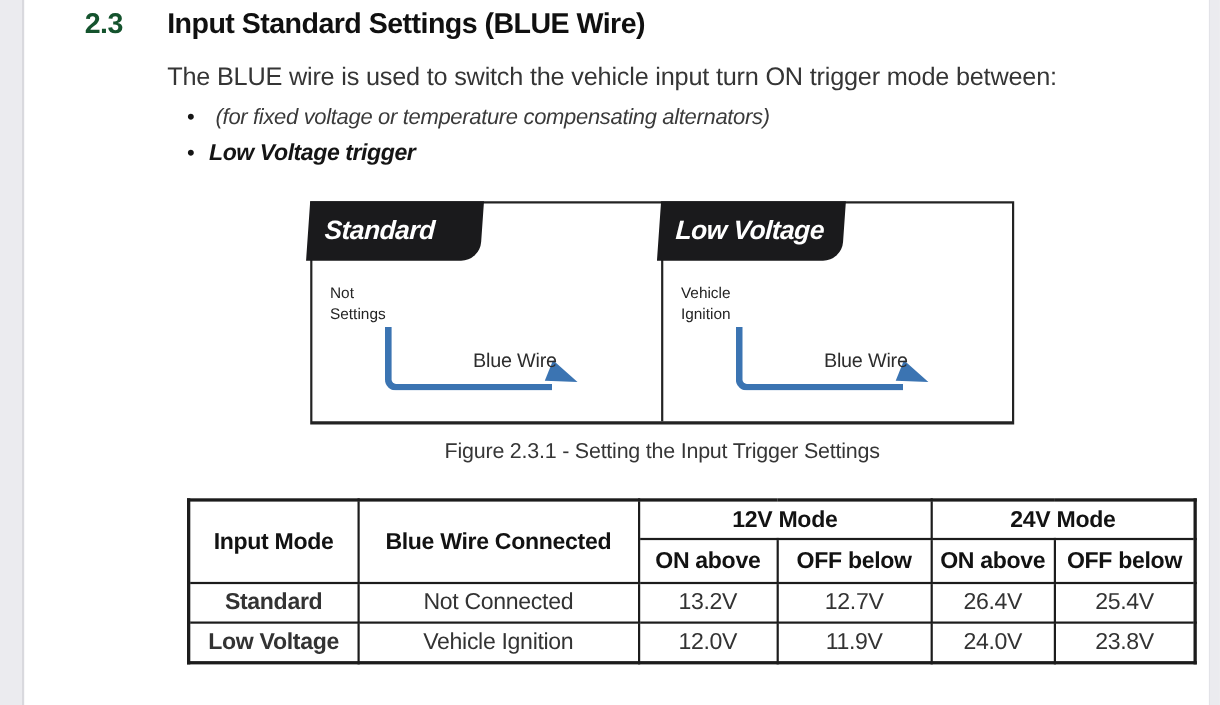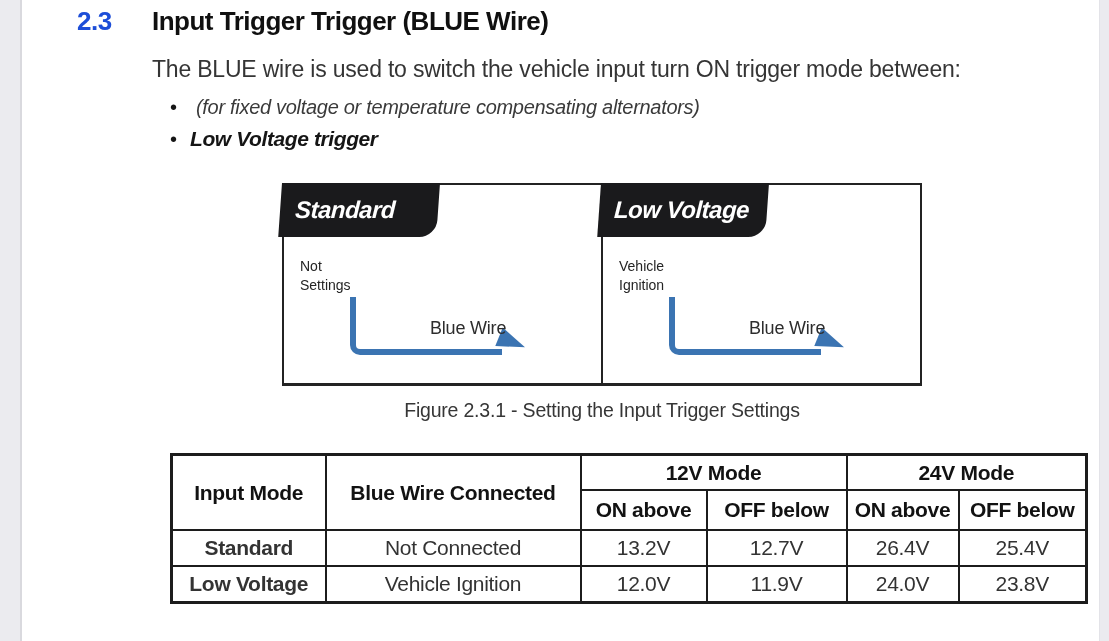--- a/index.html
+++ b/index.html
@@ -14,21 +14,21 @@
   .page{
     position:absolute;left:20px;top:0;width:1080px;height:641px;
     background:#ffffff;
     border-left:2px solid #d9d9de;
     border-right:1px solid #e3e3e8;
     box-sizing:border-box;
   }
   
   .sec-num{
     position:absolute;left:55px;top:6px;
-    font-size:26px;font-weight:bold;color:#1d4ed8;letter-spacing:-.5px;
+    font-size:26px;font-weight:bold;color:#14532d;letter-spacing:-.5px;
   }
   .sec-title{
     position:absolute;left:130px;top:6px;
     font-size:26px;font-weight:bold;color:#101010;letter-spacing:-.5px;
   }
   
   .intro{
     position:absolute;left:130px;top:56px;width:965px;
     font-size:23px;color:#353535;letter-spacing:-.2px;line-height:27px;
   }
@@ -100,21 +100,21 @@
   tr.r-sub th{height:38px;}
   tr.r-data td{height:34px;}
 </style>
 </head>
 <body>
 
 <div class="canvas">
   <div class="page">
 
     <div class="sec-num">2.3</div>
-    <div class="sec-title">Input Trigger Trigger (BLUE Wire)</div>
+    <div class="sec-title">Input Standard Settings (BLUE Wire)</div>
 
     <div class="intro">The BLUE wire is used to switch the vehicle input turn ON trigger mode between:</div>
 
     <div class="bullets">
       <div class="bullet">
         <span class="dot">•</span>
         <span class="rest">(for fixed voltage or temperature compensating alternators)</span>
       </div>
       <div class="bullet">
         <span class="dot">•</span>

